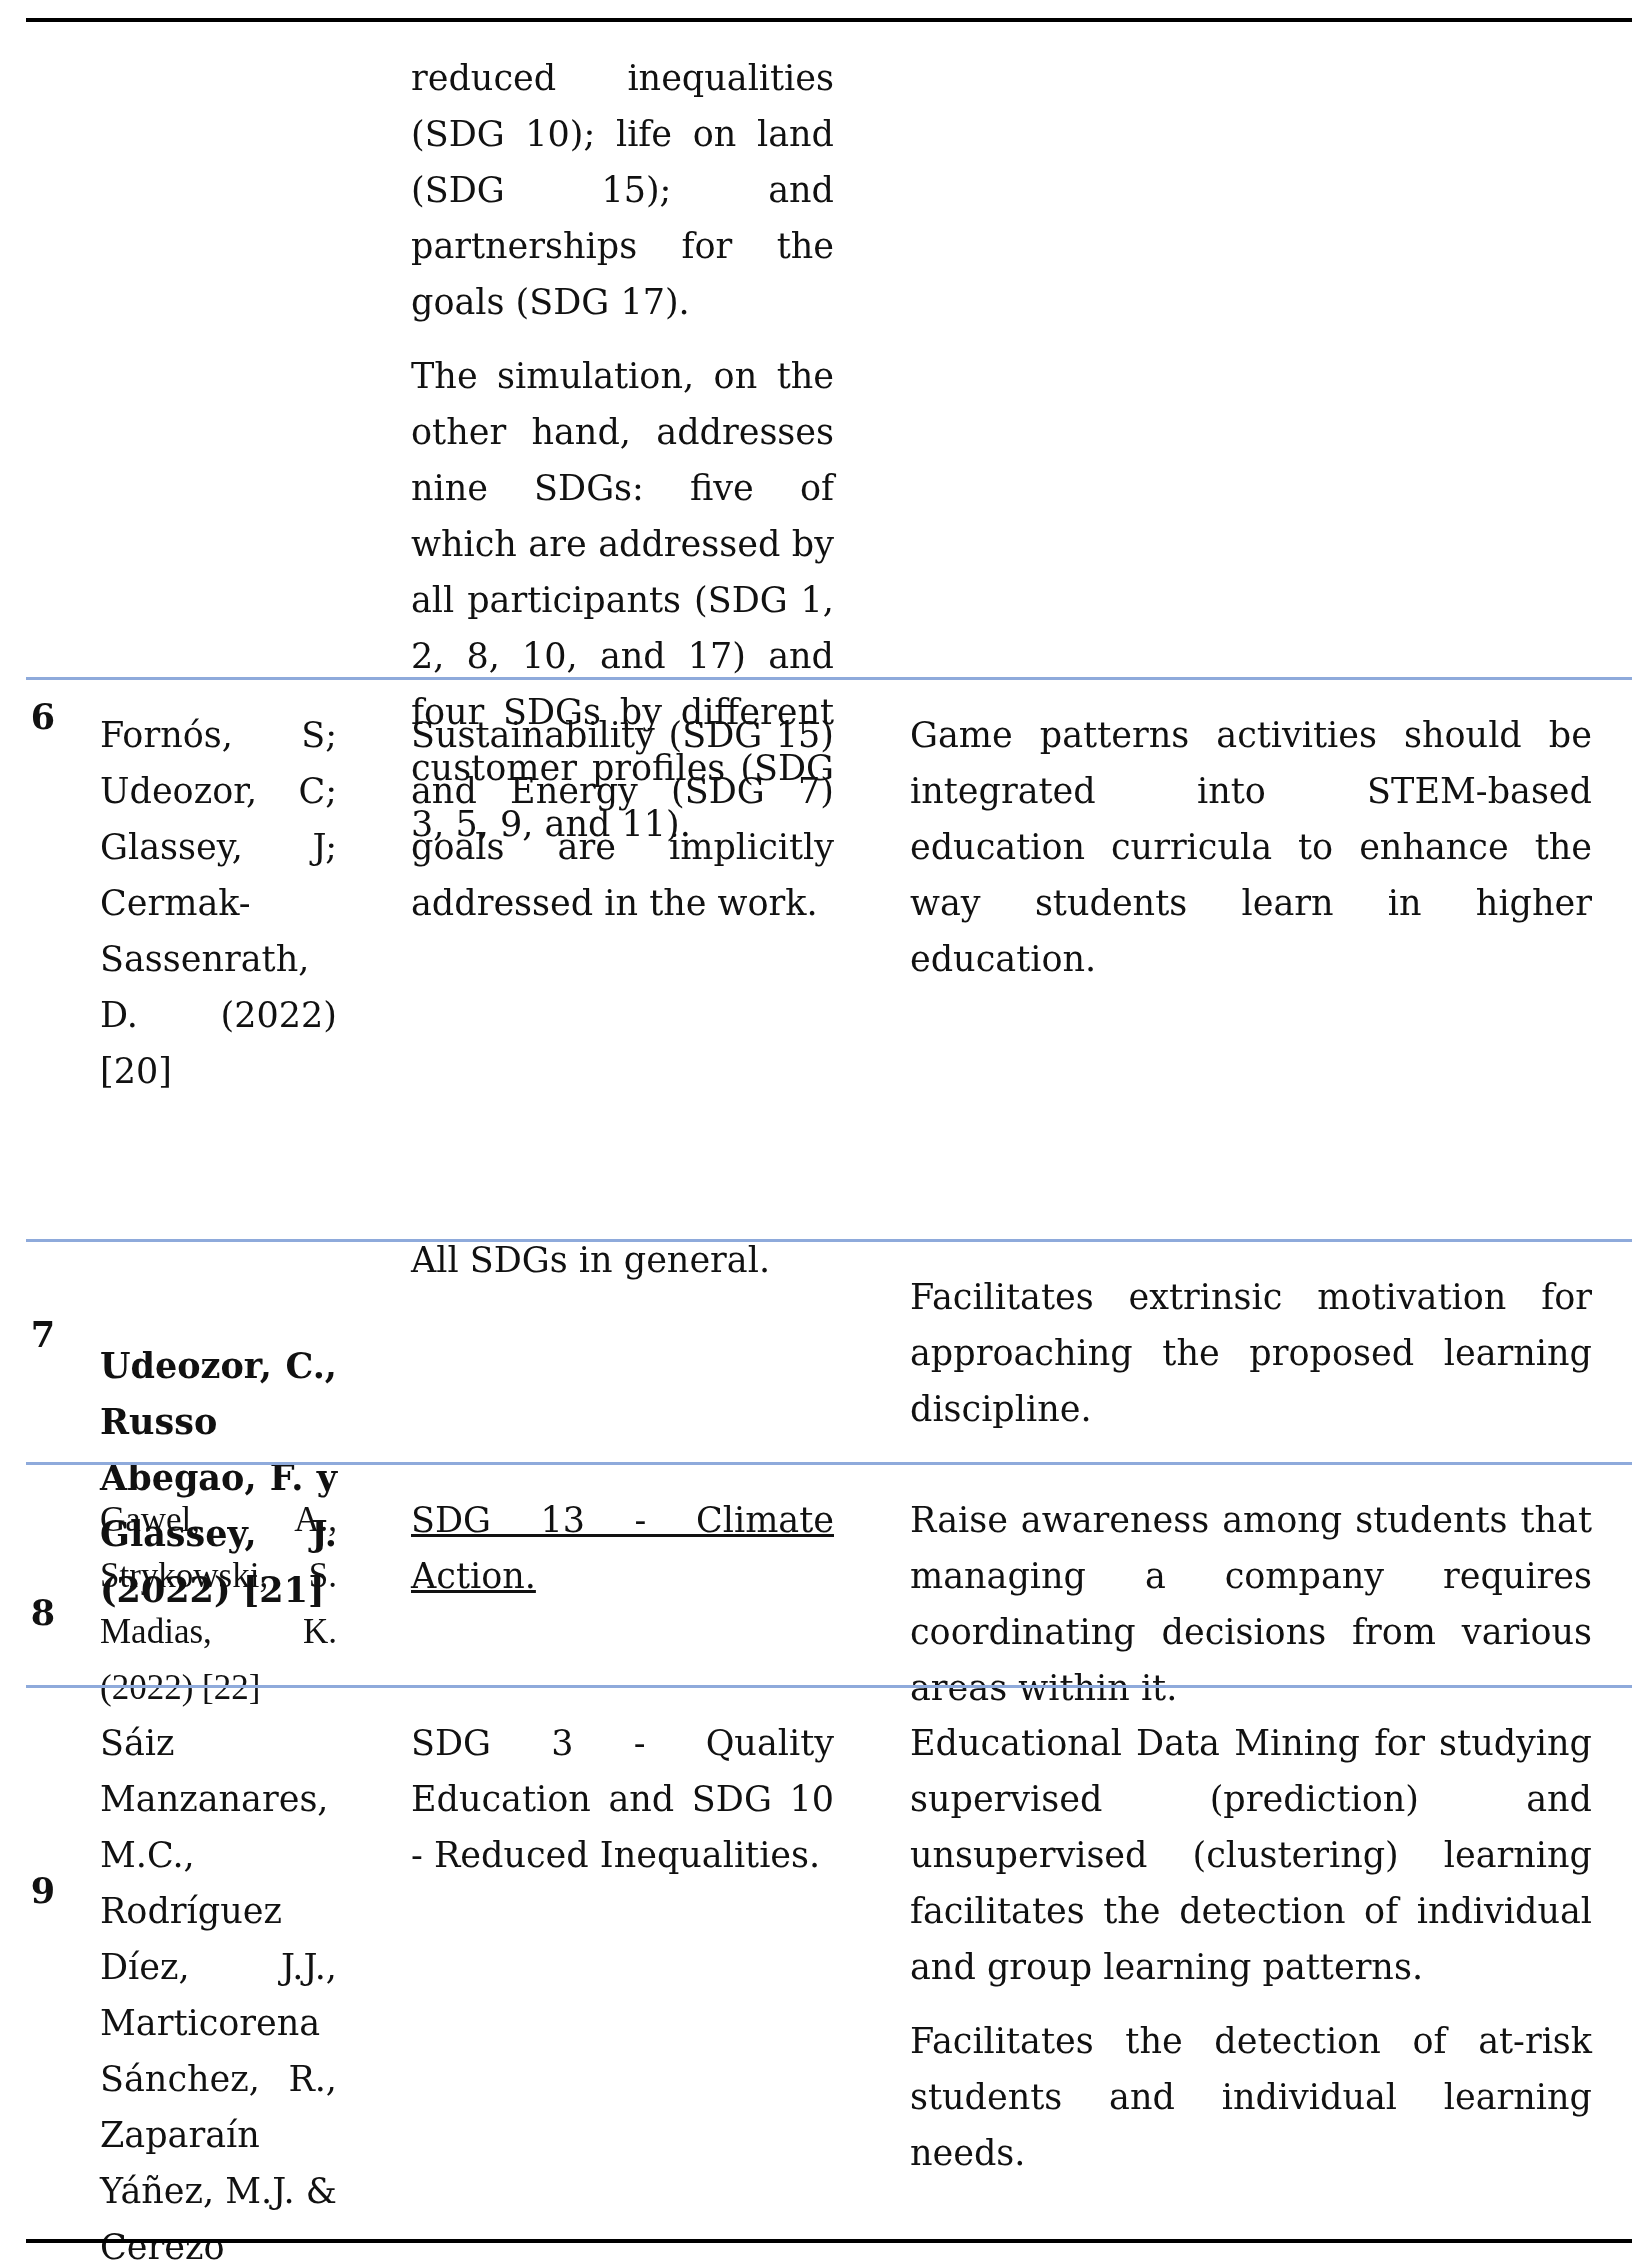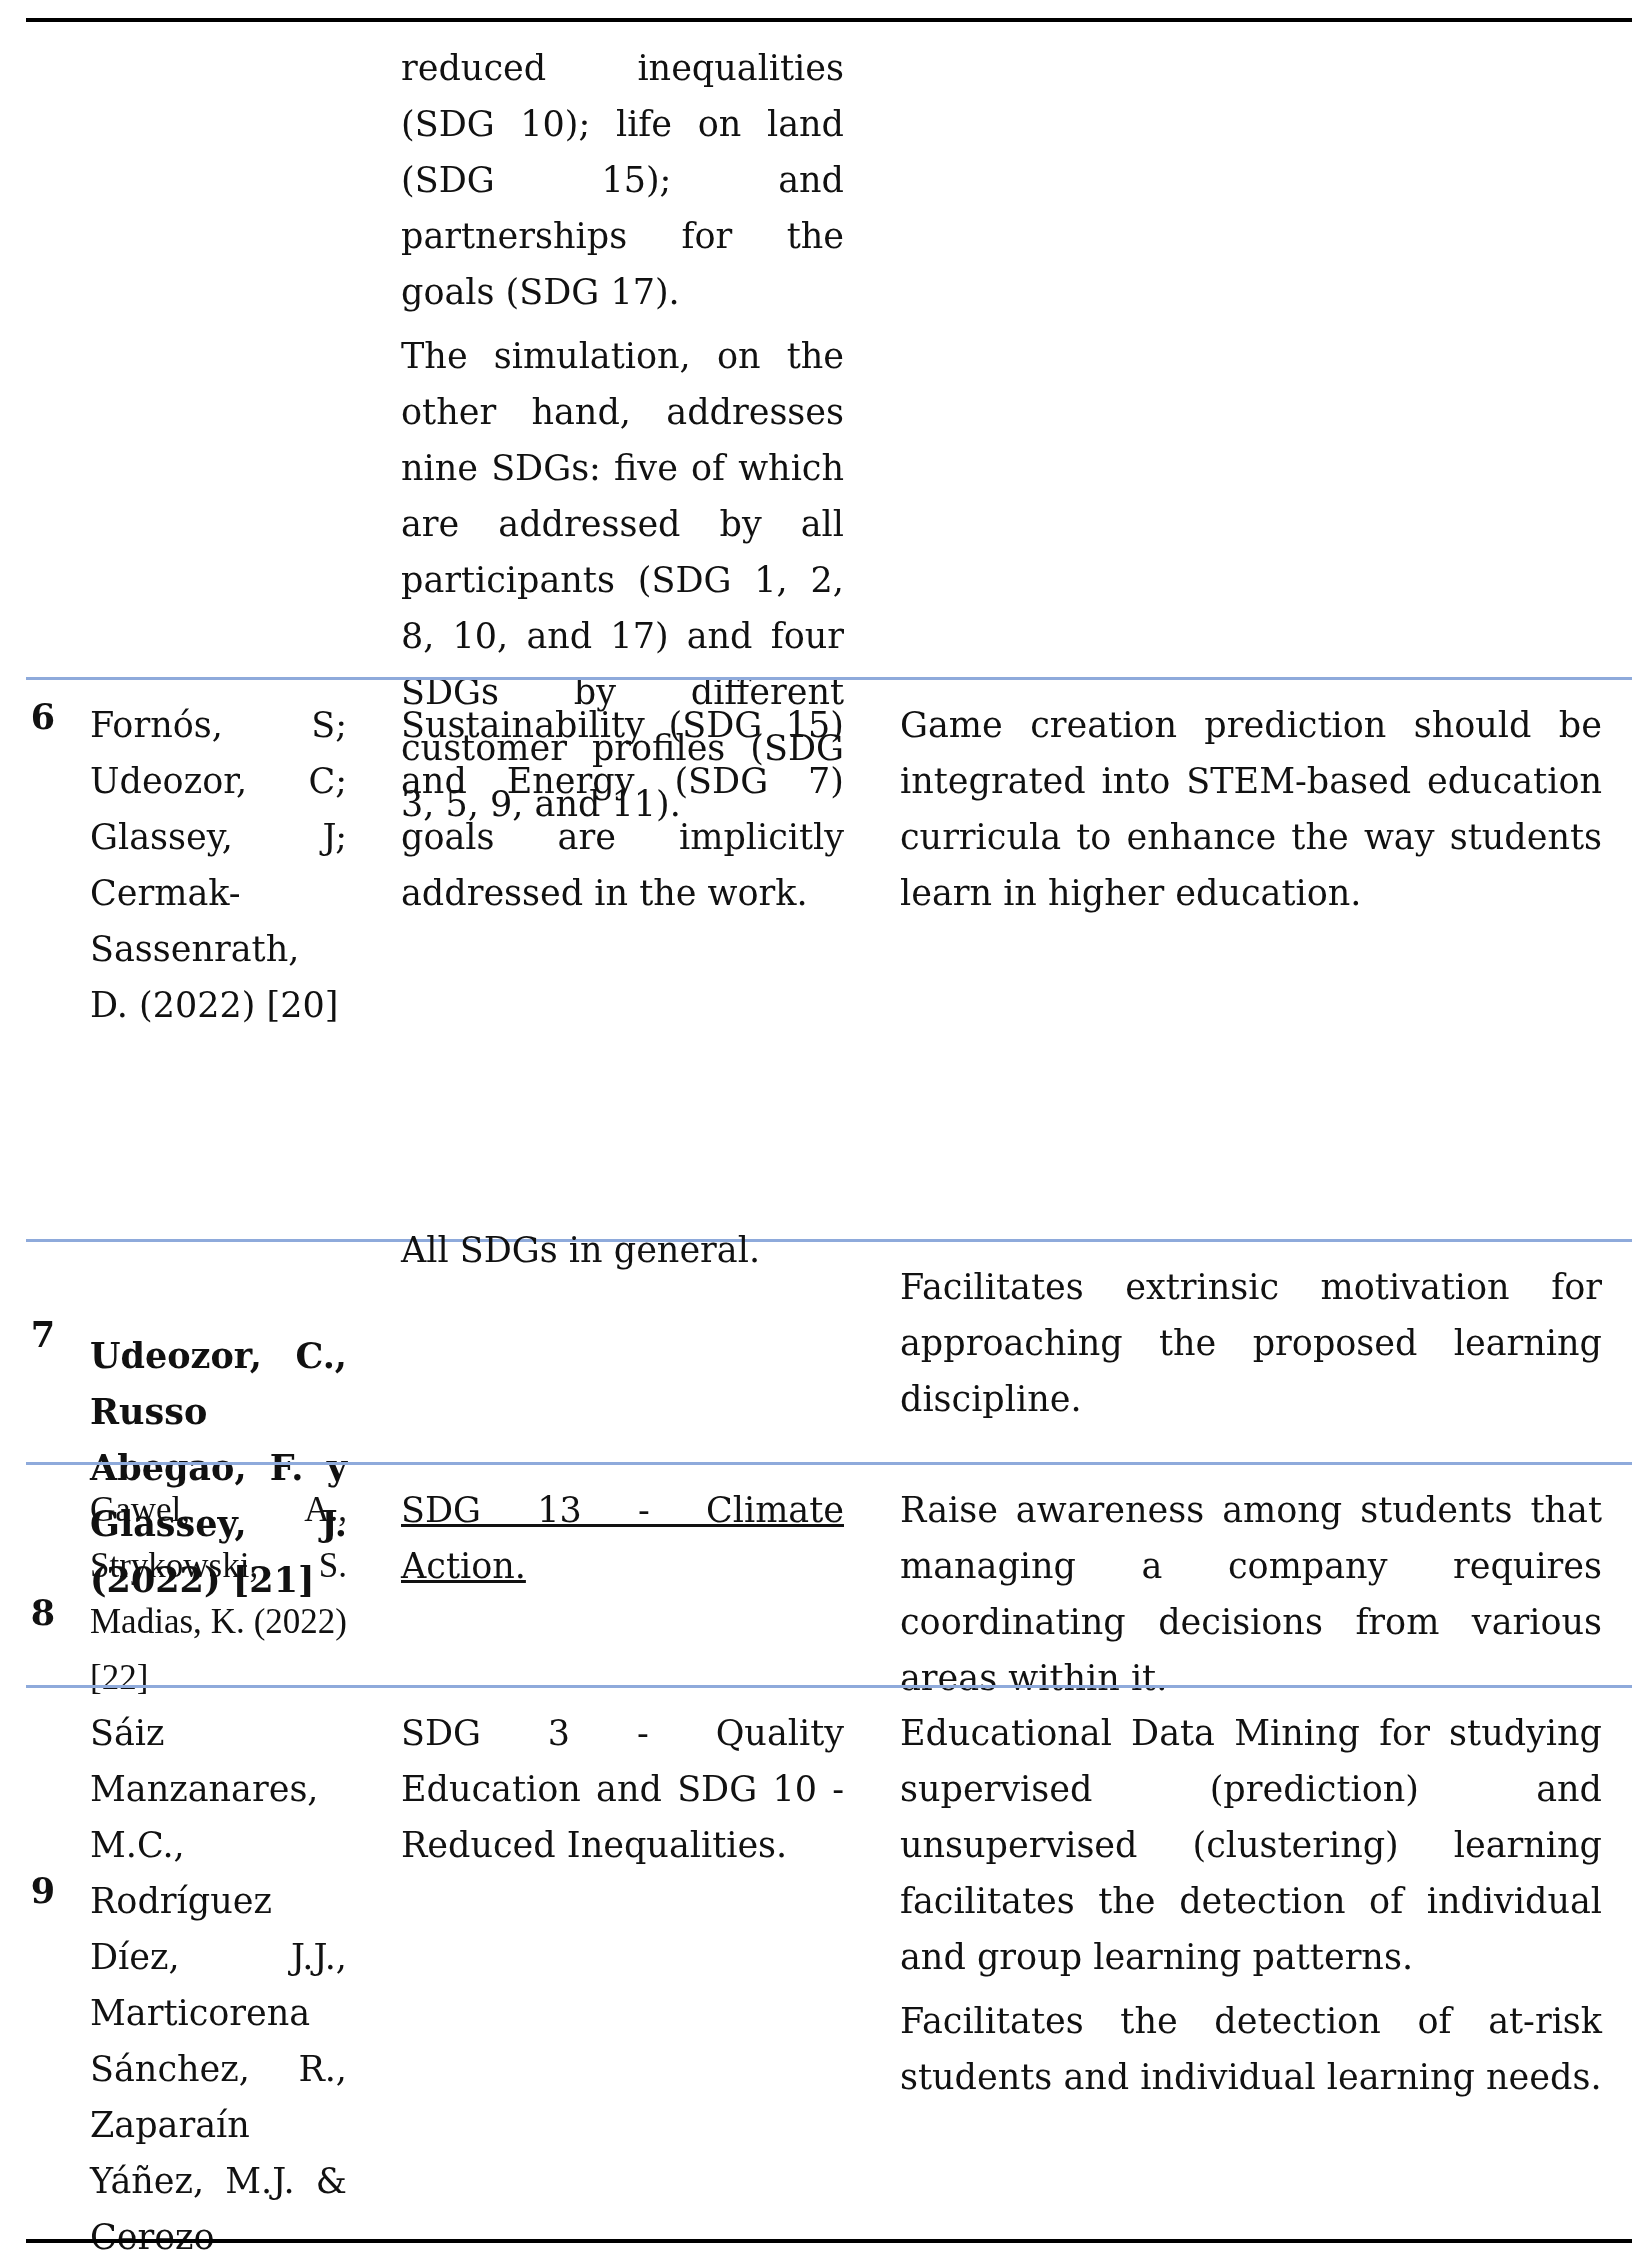--- a/index.html
+++ b/index.html
@@ -2,21 +2,21 @@
 <html style="font-size:7.3px"><head>
 <meta charset="utf-8">
 <style>
   html, body { margin: 0; padding: 0; background: #ffffff; }
   body { width: 1649px; height: 2261px; position: relative; overflow: hidden;
          font-family: "DejaVu Serif", "Liberation Serif", serif; color: #111; }
   .rule-top { position: absolute; left: 26px; width: 1606px; top: 18px; height: 4.1px; background: #000; }
   .rule-bottom { position: absolute; left: 26px; width: 1606px; top: 2239px; height: 4.1px; background: #000; }
   .sep { position: absolute; left: 26px; width: 1606px; height: 2.7px; background: #8eaadb; }
   .cell { position: absolute; font-size: 35px; line-height: 56px; text-align: justify; }
-  .cell p { margin: 8px; }
+  .cell p { margin: 18px; }
   .num { position: absolute; font-weight: bold; font-size: 35px; line-height: 56px; width: 36px; text-align: center; }
   .c1 { left: 82px; width: 273px; }
   .c2 { left: 393px; width: 459px; }
   .c3 { left: 892px; width: 718px; }
 </style>
 </head>
 <body>
 
 <div class="rule-top"></div>
 
@@ -31,21 +31,21 @@
 
 <div>
   <div class="num" style="left:25px; top:689px;">6</div>
   <div class="cell c1" style="top:689px;">
     <p>Fornós, S; Udeozor, C; Glassey, J; Cermak-Sassenrath, D. (2022) [20]</p>
   </div>
   <div class="cell c2" style="top:689px;">
     <p>Sustainability (SDG 15) and Energy (SDG 7) goals are implicitly addressed in the work.</p>
   </div>
   <div class="cell c3" style="top:689px;">
-    <p>Game creation prediction should be integrated into STEM-based education curricula to enhance the way students learn in higher education.</p>
+    <p>Game patterns activities should be integrated into STEM-based education curricula to enhance the way students learn in higher education.</p>
   </div>
 </div>
 
 <div class="sep" style="top:1239px;"></div>
 
 <div>
   <div class="num" style="left:25px; top:1307px;">7</div>
   <div class="cell c1" style="top:1320px;font-weight:bold;">
     <p>Udeozor, C., Russo Abegao, F. y Glassey, J. (2022) [21]</p>
   </div>

